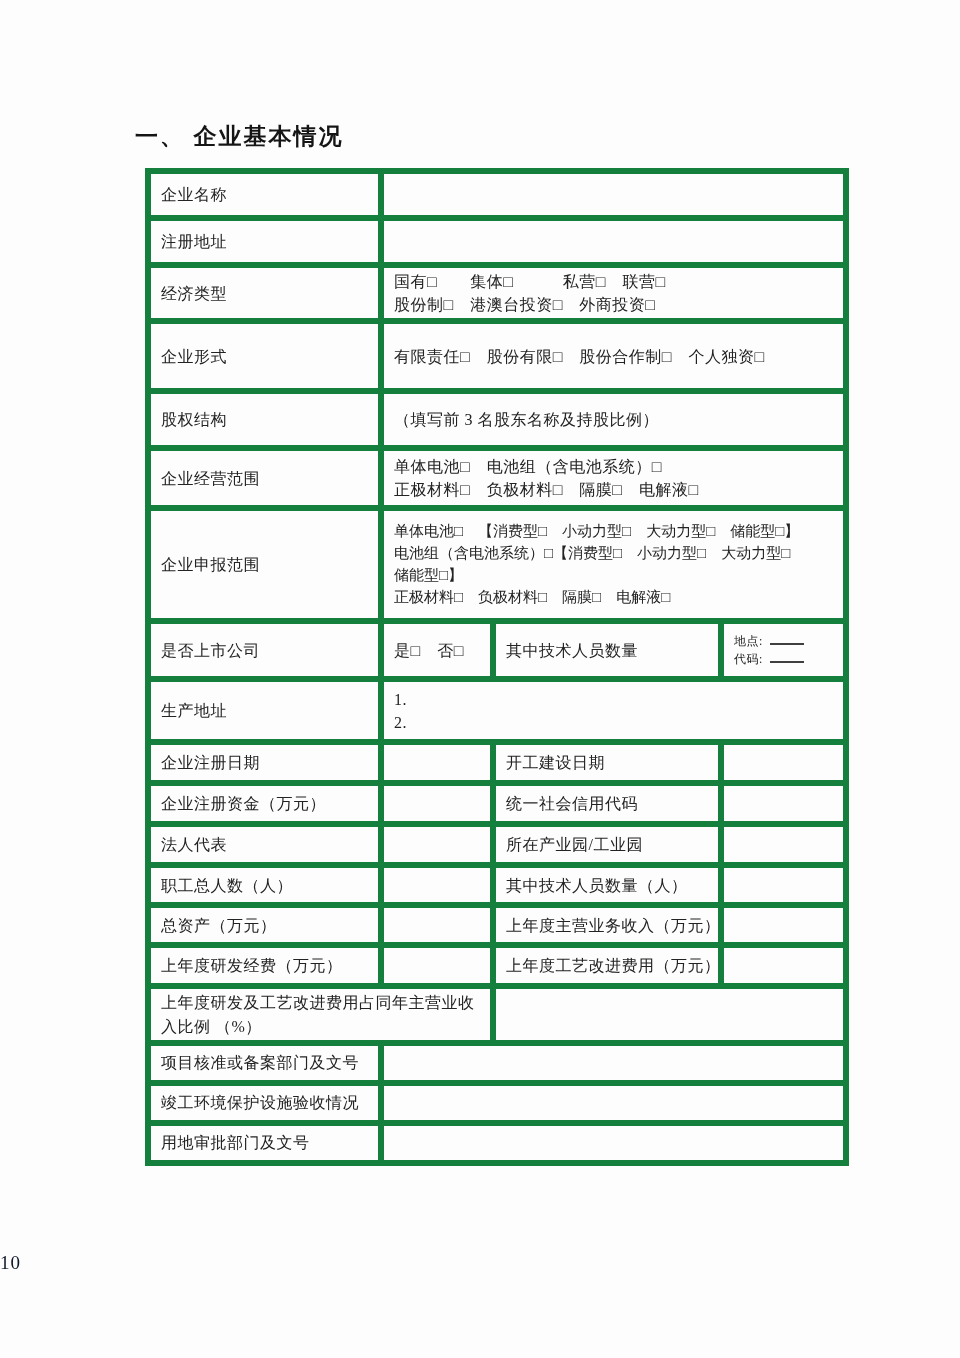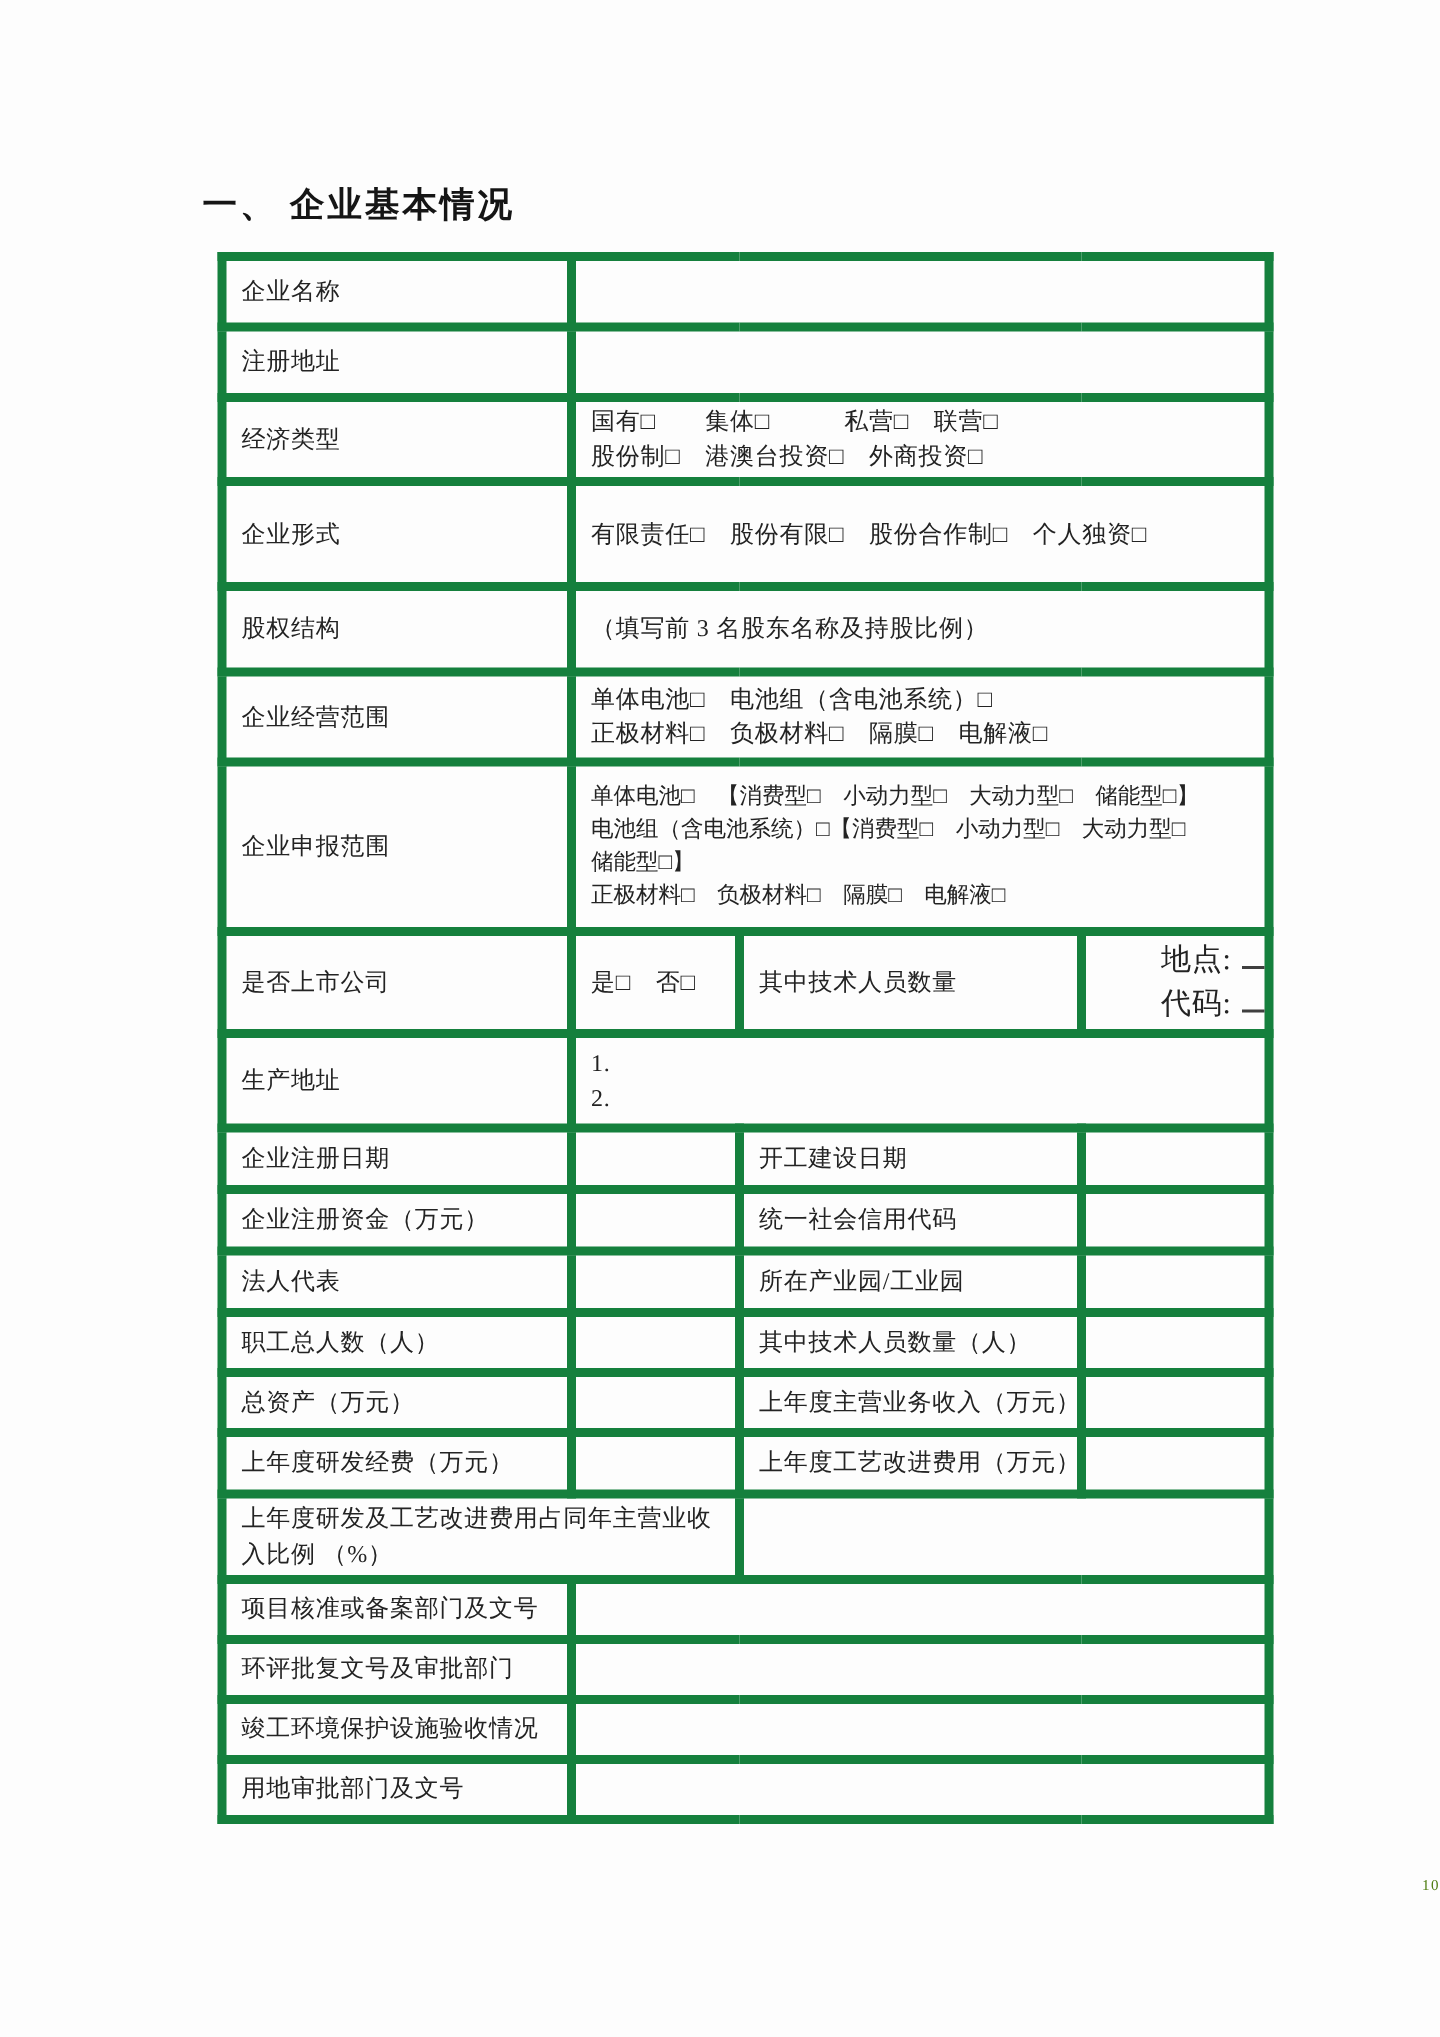--- a/index.html
+++ b/index.html
@@ -23,28 +23,28 @@
     font-size:16px; letter-spacing:0.5px; line-height:1.45;
     padding:2px 4px 2px 10px; vertical-align:middle;
     overflow:hidden;
   }
   td.lbl { white-space:nowrap; }
   td.lbl-wrap { white-space:normal; padding-right:6px; }
   td.content { padding-left:12px;margin-top:19px; }
   td.c3 { padding-left:8px; white-space:nowrap; }
   .line { white-space:nowrap; }
   .small .line { font-size:15px; letter-spacing:0; }
-  .loc .line { font-size:20px;margin-left:40px; }
+  .loc .line { font-size:12px; }
   .uline {
     display:inline-block; width:34px; height:11px;
     border-bottom:2px solid #3f3f3f; margin-left:7px;
   }
   .page-number {
     position:absolute; left:0; top:1252px; width:100%;
-    text-align:right; font-size:10px; color:#4d7c0f; letter-spacing:1px;
+    text-align:left; font-size:19px; color:#0f172a; letter-spacing:1px;
   }
 </style>
 </head>
 <body>
 
 <div class="page">
 
   <div class="doc-title">一、 企业基本情况</div>
 
   <table class="form">
@@ -172,24 +172,20 @@
       <td class="lbl-wrap" colspan="2">上年度研发及工艺改进费用占同年主营业收入比例 （%）</td>
       <td colspan="2"></td>
     </tr>
 
 
     <tr style="height:40px">
       <td class="lbl">项目核准或备案部门及文号</td>
       <td class="content" colspan="3"></td>
     </tr>
 
-    <tr style="height:40px">
-      <td class="lbl">环评批复文号及审批部门</td>
-      <td class="content" colspan="3"></td>
-    </tr>
 
     <tr style="height:40px">
       <td class="lbl">竣工环境保护设施验收情况</td>
       <td class="content" colspan="3"></td>
     </tr>
 
     <tr style="height:40px">
       <td class="lbl">用地审批部门及文号</td>
       <td class="content" colspan="3"></td>
     </tr>

